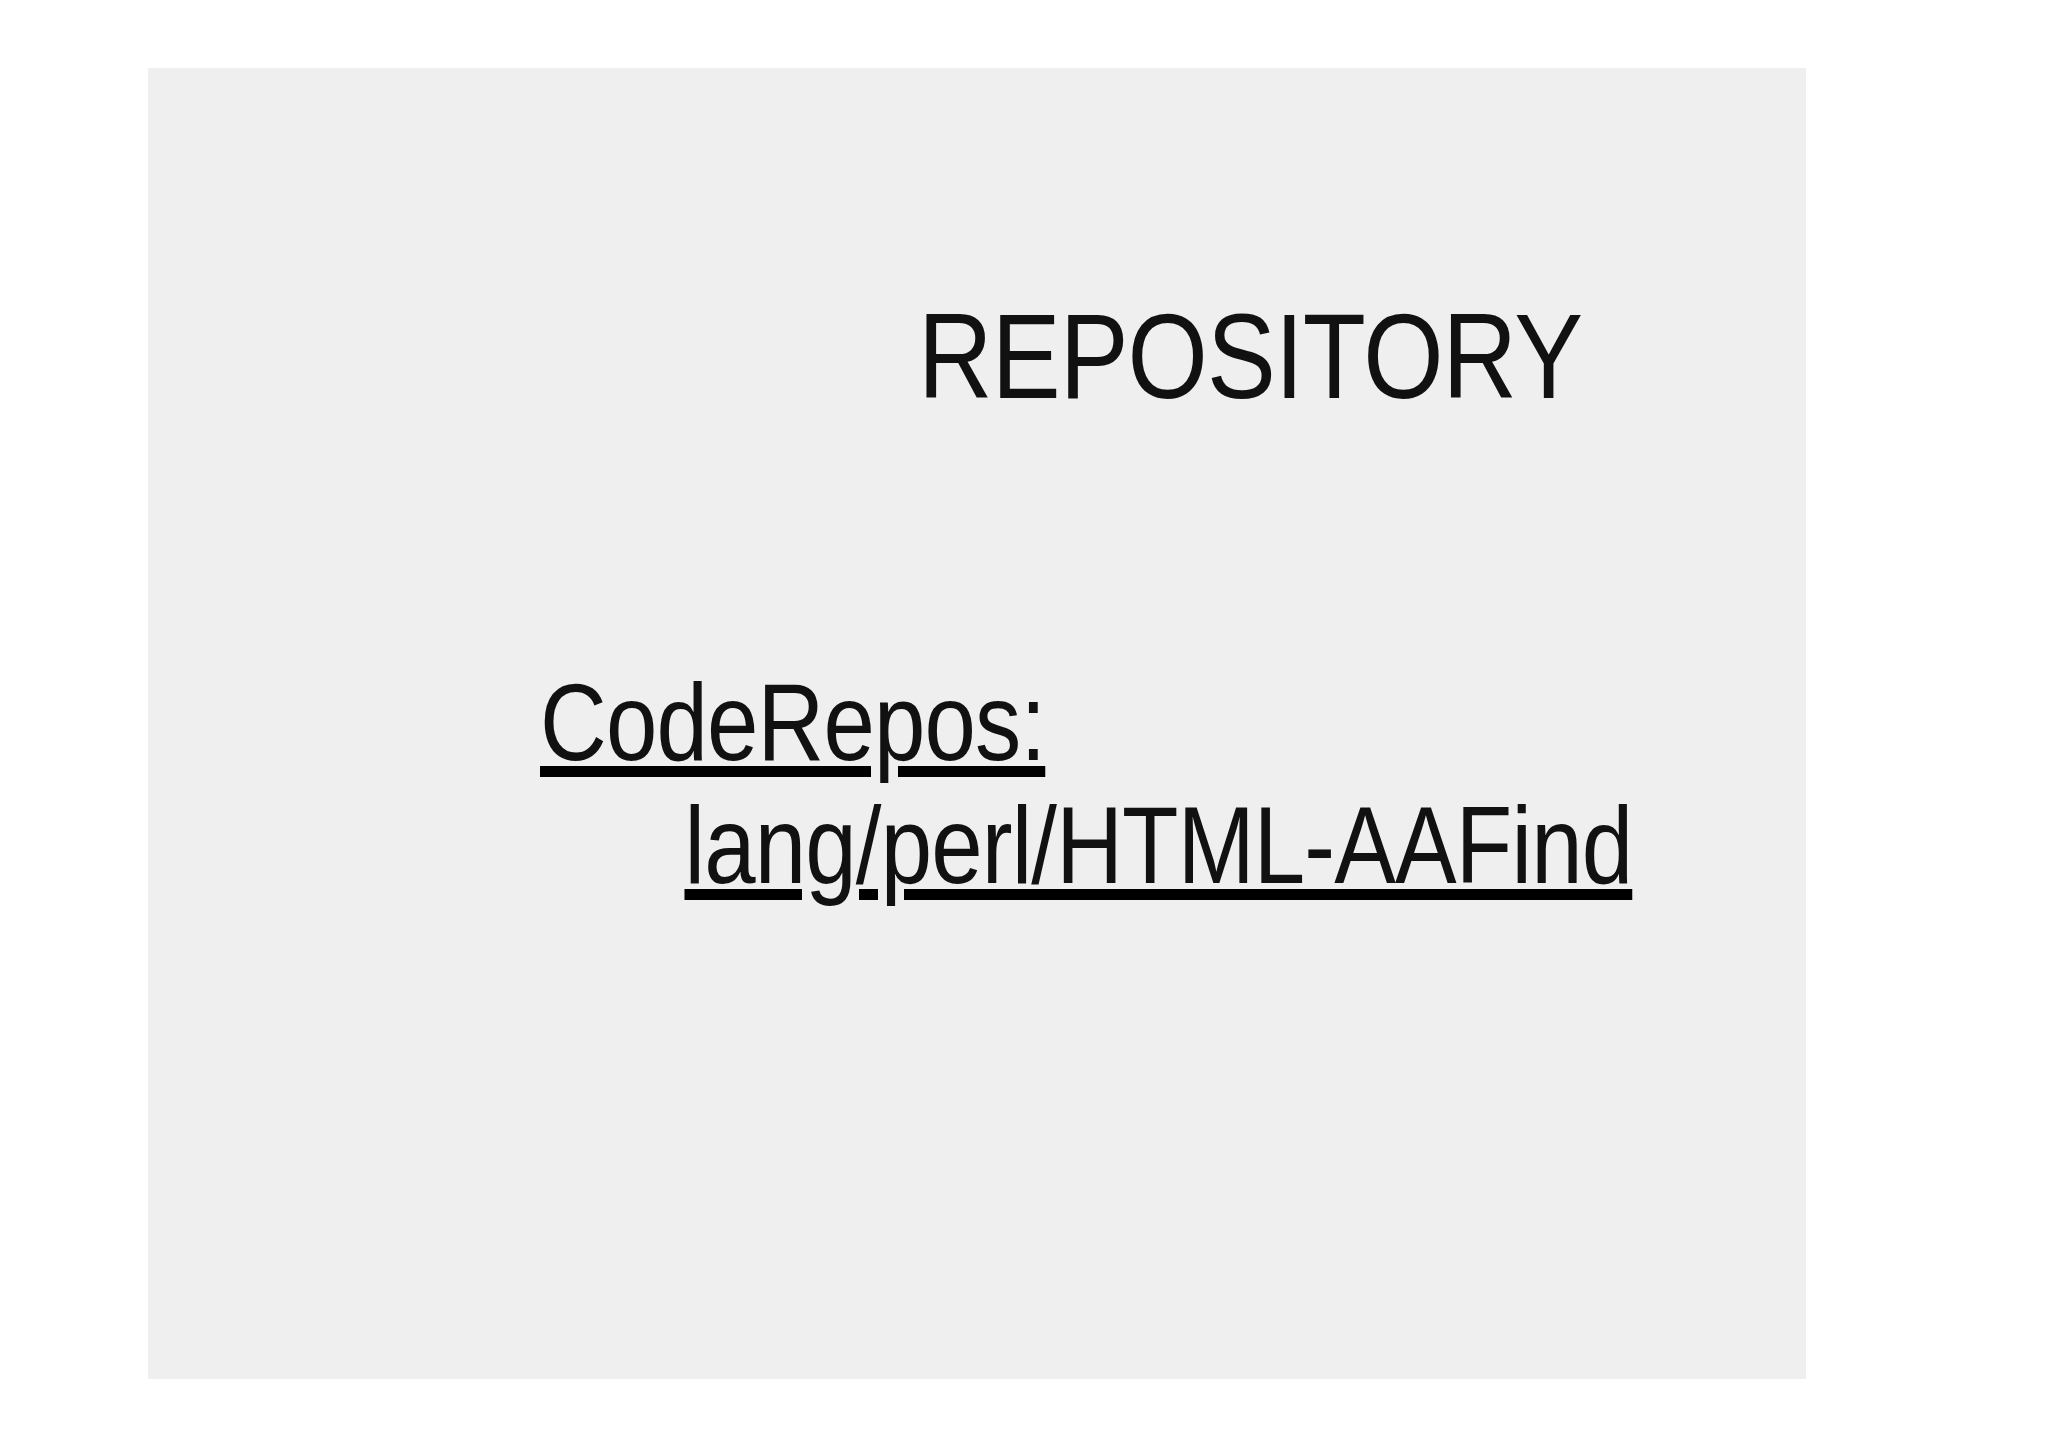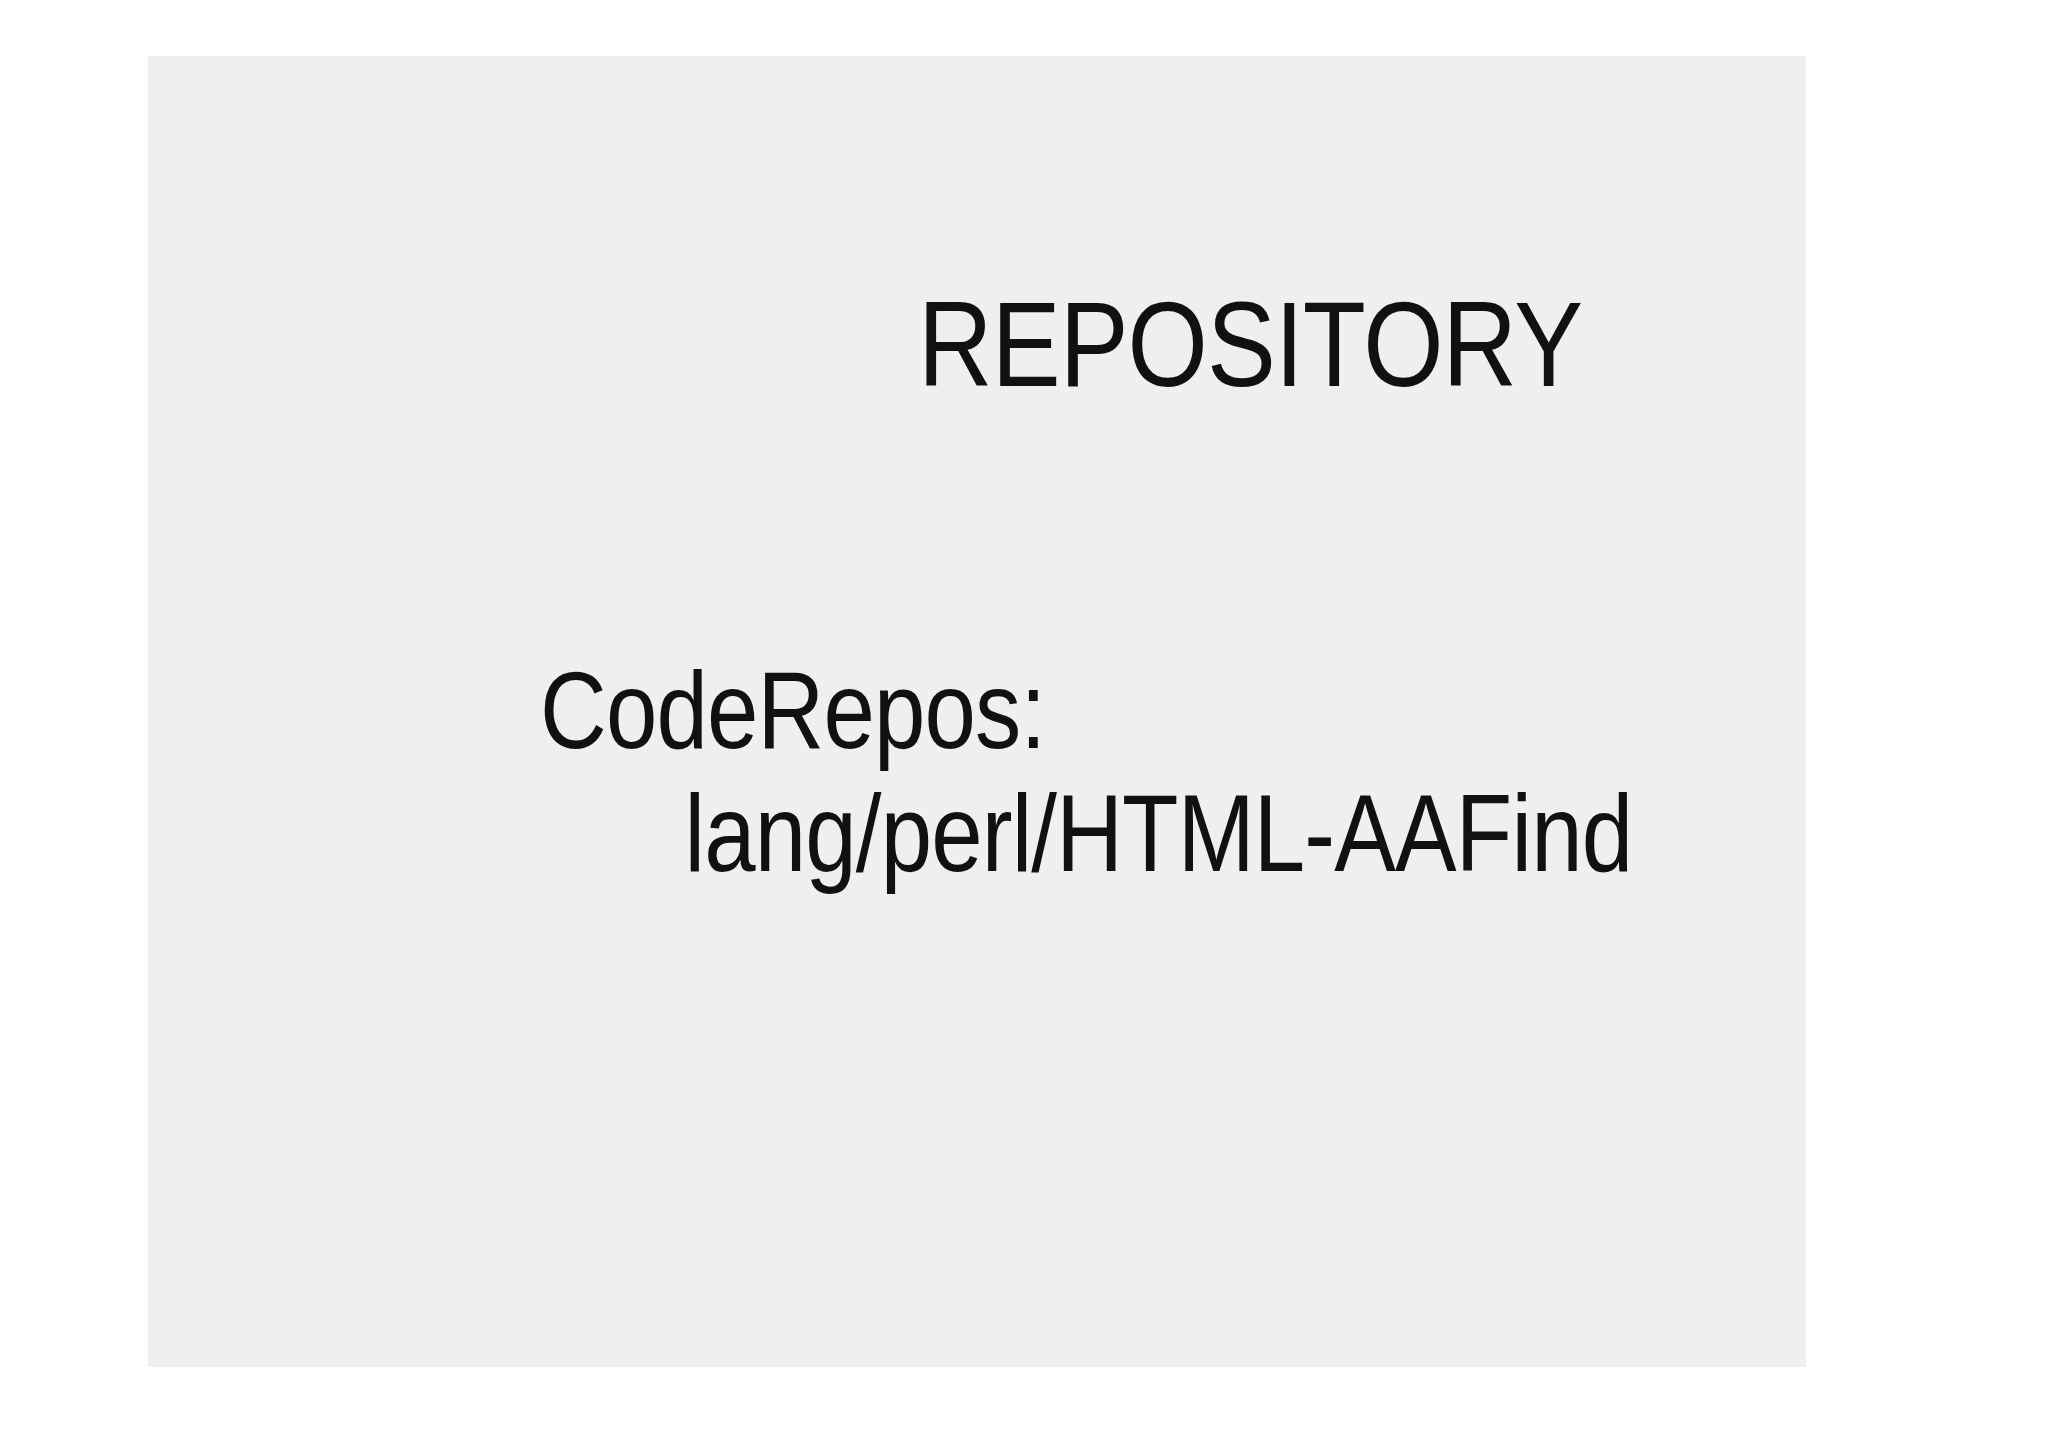--- a/index.html
+++ b/index.html
@@ -19,21 +19,21 @@
     position: relative;
     width: 2048px;
     height: 1448px;
     background: #ffffff;
   }
 
   
   #slide-panel {
     position: absolute;
     left: 148px;
-    top: 56px;
+    top: 68px;
     width: 1658px;
     height: 1311px;
     background: #efefef;
   }
 
   
   #slide-title {
     position: absolute;
     left: 770px;
     top: 228px;
@@ -48,20 +48,21 @@
     transform-origin: left top;
     font-family: "Liberation Sans Narrow", "Liberation Sans", "DejaVu Sans", sans-serif;
   }
 
   
   #slide-body {
     position: absolute;
     left: 392px;
     top: 592px;
     width: 1400px;
+    text-decoration: underline;
   }
 
   .body-line {
     margin: 0;
     font-size: 110px;
     line-height: 1.12;
     font-weight: 400;
     color: #111111;
     white-space: nowrap;
     letter-spacing: -1px;

